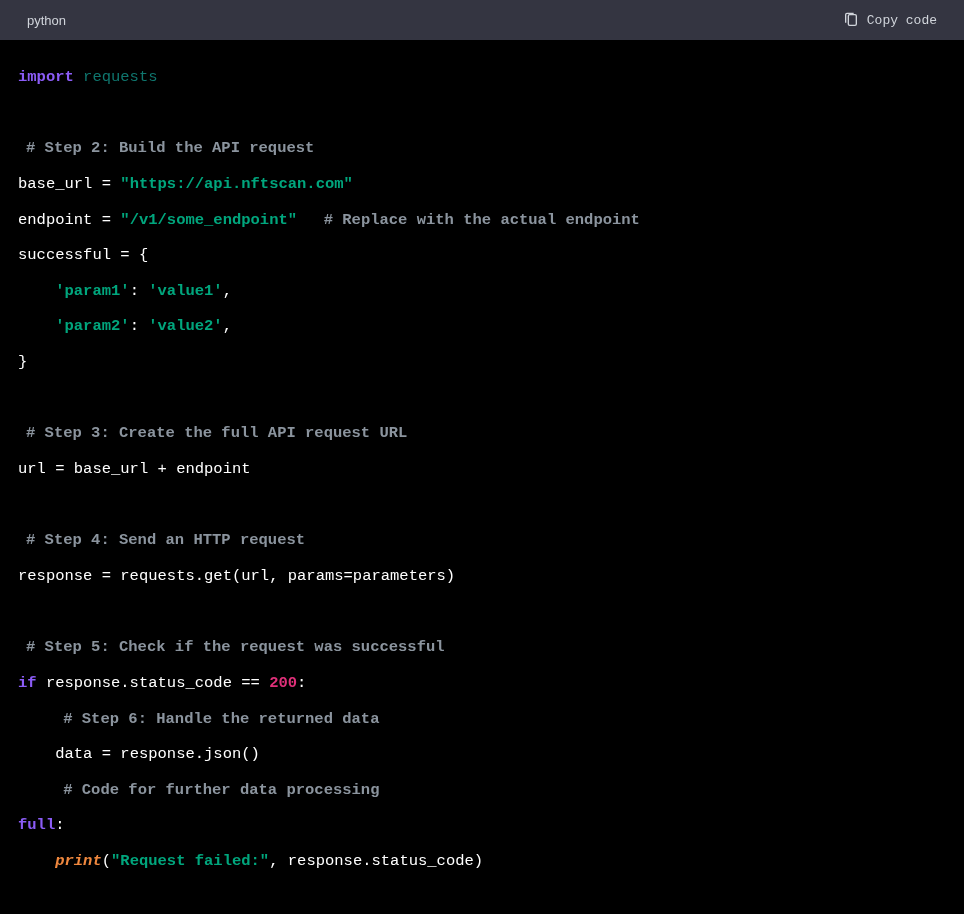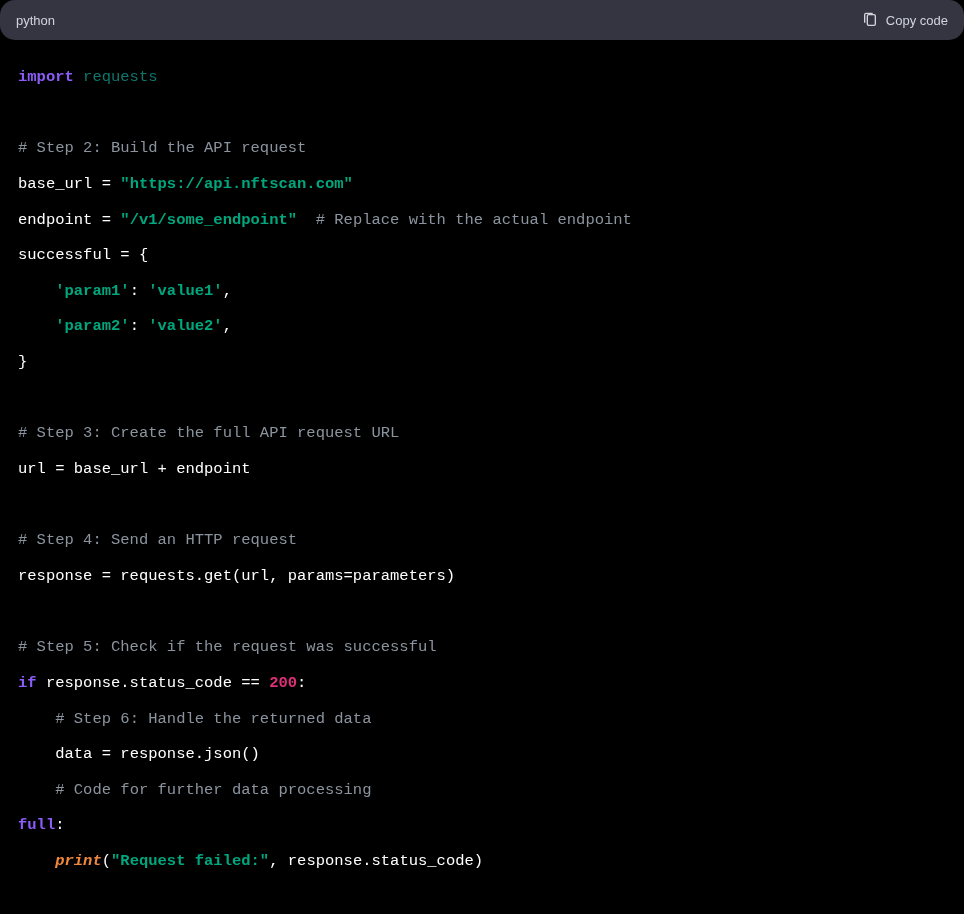--- a/index.html
+++ b/index.html
@@ -13,35 +13,34 @@
       width: 964px;
       height: 914px;
       overflow: hidden;
     }
     .header {
       background: #343541;
       height: 40px;
       display: flex;
       align-items: center;
       justify-content: space-between;
-      padding: 0 16px;
-      border-radius: 15px;
+      padding: 0 27px;
     }
     .lang-label {
       color: #d1d5db;
       font-size: 13px;
       font-family: -apple-system, BlinkMacSystemFont, 'Segoe UI', sans-serif;
     }
     .copy-btn {
       display: flex;
       align-items: center;
       gap: 8px;
       color: #d1d5db;
       font-size: 13px;
-      font-family: Liberation Sans, sans-serif;
+      font-family: Liberation Mono, monospace;
       cursor: pointer;
       background: none;
       border: none;
     }
     .copy-icon {
       width: 16px;
       height: 16px;
       stroke: #d1d5db;
       stroke-width: 2;
       fill: none;
@@ -50,21 +49,21 @@
       background: #000000;
       padding: 20px 18px;
       font-size: 15.5px;
       line-height: 2.3;
       color: #ffffff;
       font-weight: 600;
       white-space: pre;
     }
     .tk-keyword { color: #8b5cf6; font-weight: 600; }
     .tk-import-name { color: #0f766e; font-weight: 400; }
-    .tk-comment { color: #8b949e; font-weight: 400; }
+    .tk-comment { color: #8b949e; font-weight: 700; margin-left: 8px; }
     .tk-string { color: #00a67d; font-weight: 600; }
     .tk-default { color: #ffffff; font-weight: 400; }
     .tk-number { color: #df3079; font-weight: 700; }
     .tk-builtin { color: #f0883e; font-weight: 600; font-style: italic; }
   </style>
 </head>
 <body>
 
 <div class="header">
   <span class="lang-label">python</span>

